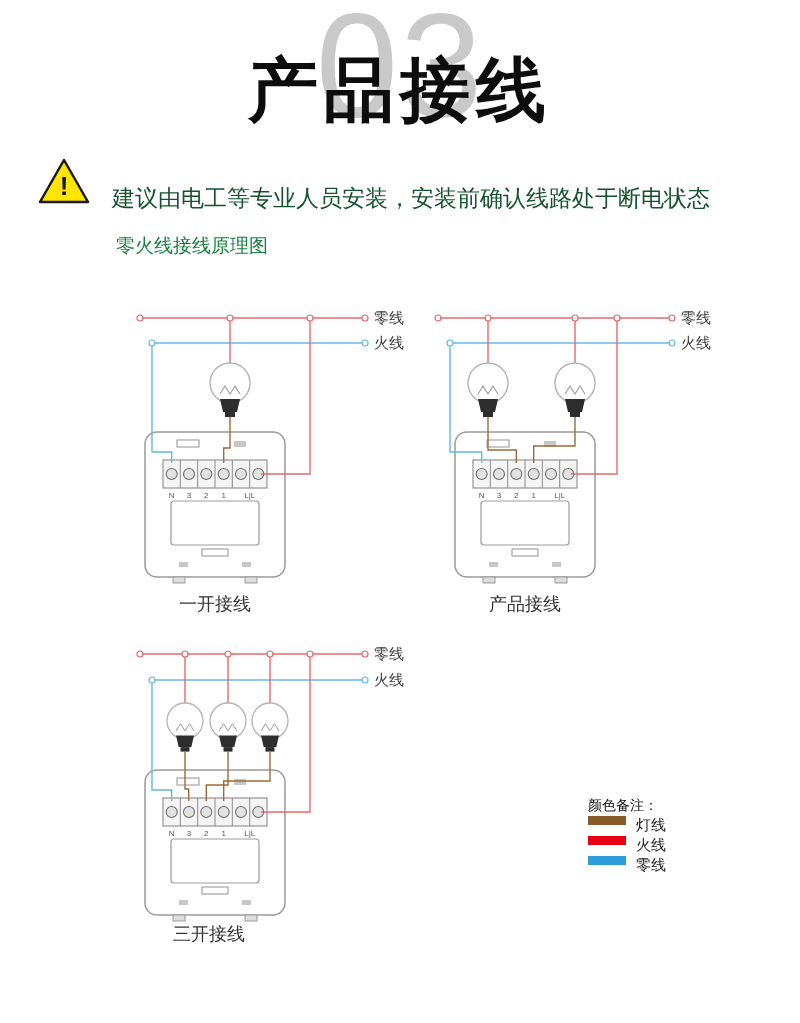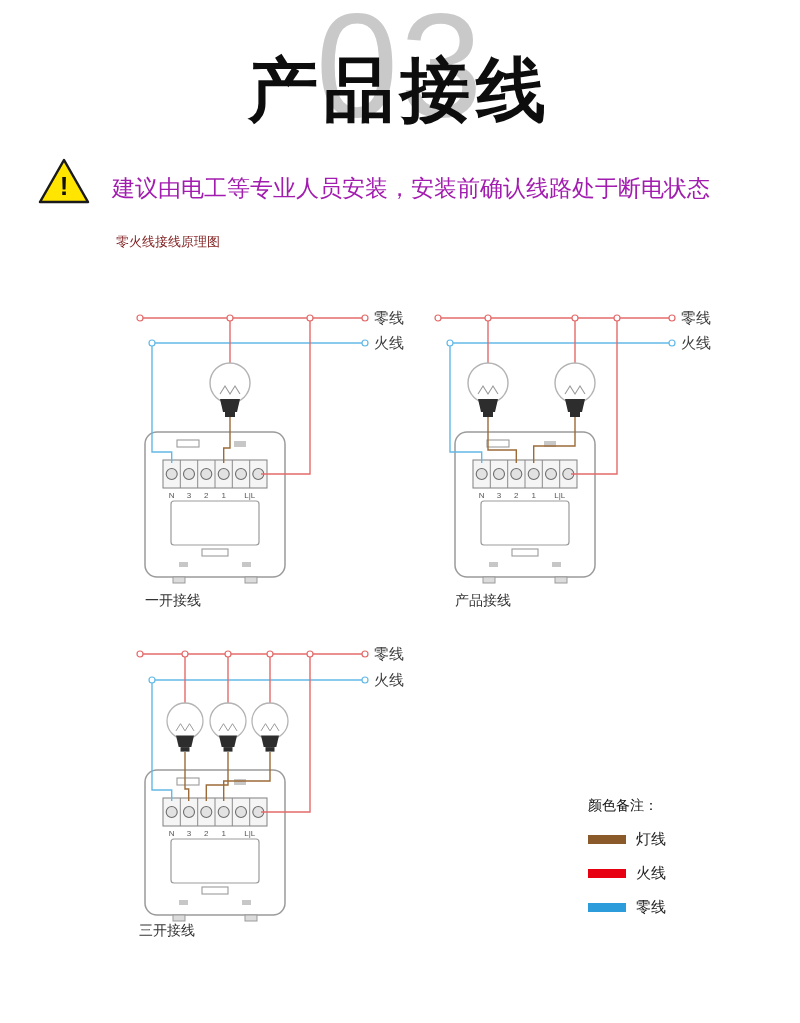--- a/index.html
+++ b/index.html
@@ -10,23 +10,23 @@
   .abs{position:absolute}
 
   .sec-num{
     left:0;right:0;top:-8px;text-align:center;
     font-size:148px;line-height:1;font-weight:400;color:#c9c9c9;letter-spacing:2px;z-index:1;
   }
   .page-title{
     left:0;right:0;top:48px;text-align:center;margin:0;
     font-size:70px;line-height:1.2;font-weight:600;color:#0d0d0d;letter-spacing:6px;z-index:2;
   }
-  .warn-text{left:112px;top:172px;font-size:23px;line-height:32px;color:#a21caf;z-index:2}
-  .subtitle{left:116px;top:233px;font-size:13px;color:#7f1d1d}
-  .caption{width:140px;font-size:14px;color:#333}
+  .warn-text{left:112px;top:182px;font-size:23px;line-height:32px;color:#14532d;z-index:2}
+  .subtitle{left:116px;top:233px;font-size:19px;color:#15803d}
+  .caption{width:140px;text-align:center;font-size:18px;color:#333}
 
   
   .wt{stroke:var(--top-line);fill:none;stroke-width:1.4}
   .ws{stroke:var(--second-line);fill:none;stroke-width:1.4}
   .wl{stroke:var(--lamp-line);fill:none;stroke-width:1.4}
   .jt{fill:#fff;stroke:var(--top-line);stroke-width:1.2}
   .js{fill:#fff;stroke:var(--second-line);stroke-width:1.2}
   .wlabel{font-size:15px;fill:#3c3c3c}
   .tlabel{font-size:8px;fill:#555}
 
@@ -40,21 +40,21 @@
   .panel-hole{fill:none;stroke:#9b9b9b;stroke-width:1.1}
   .strip{fill:#f5f5f5;stroke:#8a8a8a;stroke-width:1.1}
   .pline{stroke:#8a8a8a;stroke-width:1}
   .screw{fill:#e2e2e2;stroke:#6e6e6e;stroke-width:1.1}
   .display{fill:#fff;stroke:#9b9b9b;stroke-width:1.2}
   .mark{fill:#c7c7c7}
   .foot{fill:#dcdcdc;stroke:#9b9b9b;stroke-width:1}
 
   
   .legend-title{font-size:14px;font-weight:normal;color:#111}
-  .legend-row{display:flex;align-items:center;margin-top:15px}
+  .legend-row{display:flex;margin-top:1px}
   .swatch{width:38px;height:9px;margin-right:10px;display:inline-block}
   .legend-label{font-size:15px;color:#222}
 </style>
 </head>
 <body>
 
 <svg width="0" height="0" style="position:absolute" aria-hidden="true">
   <defs>
     <g id="bulb">
       <circle class="bulb-glass" r="20"></circle>

